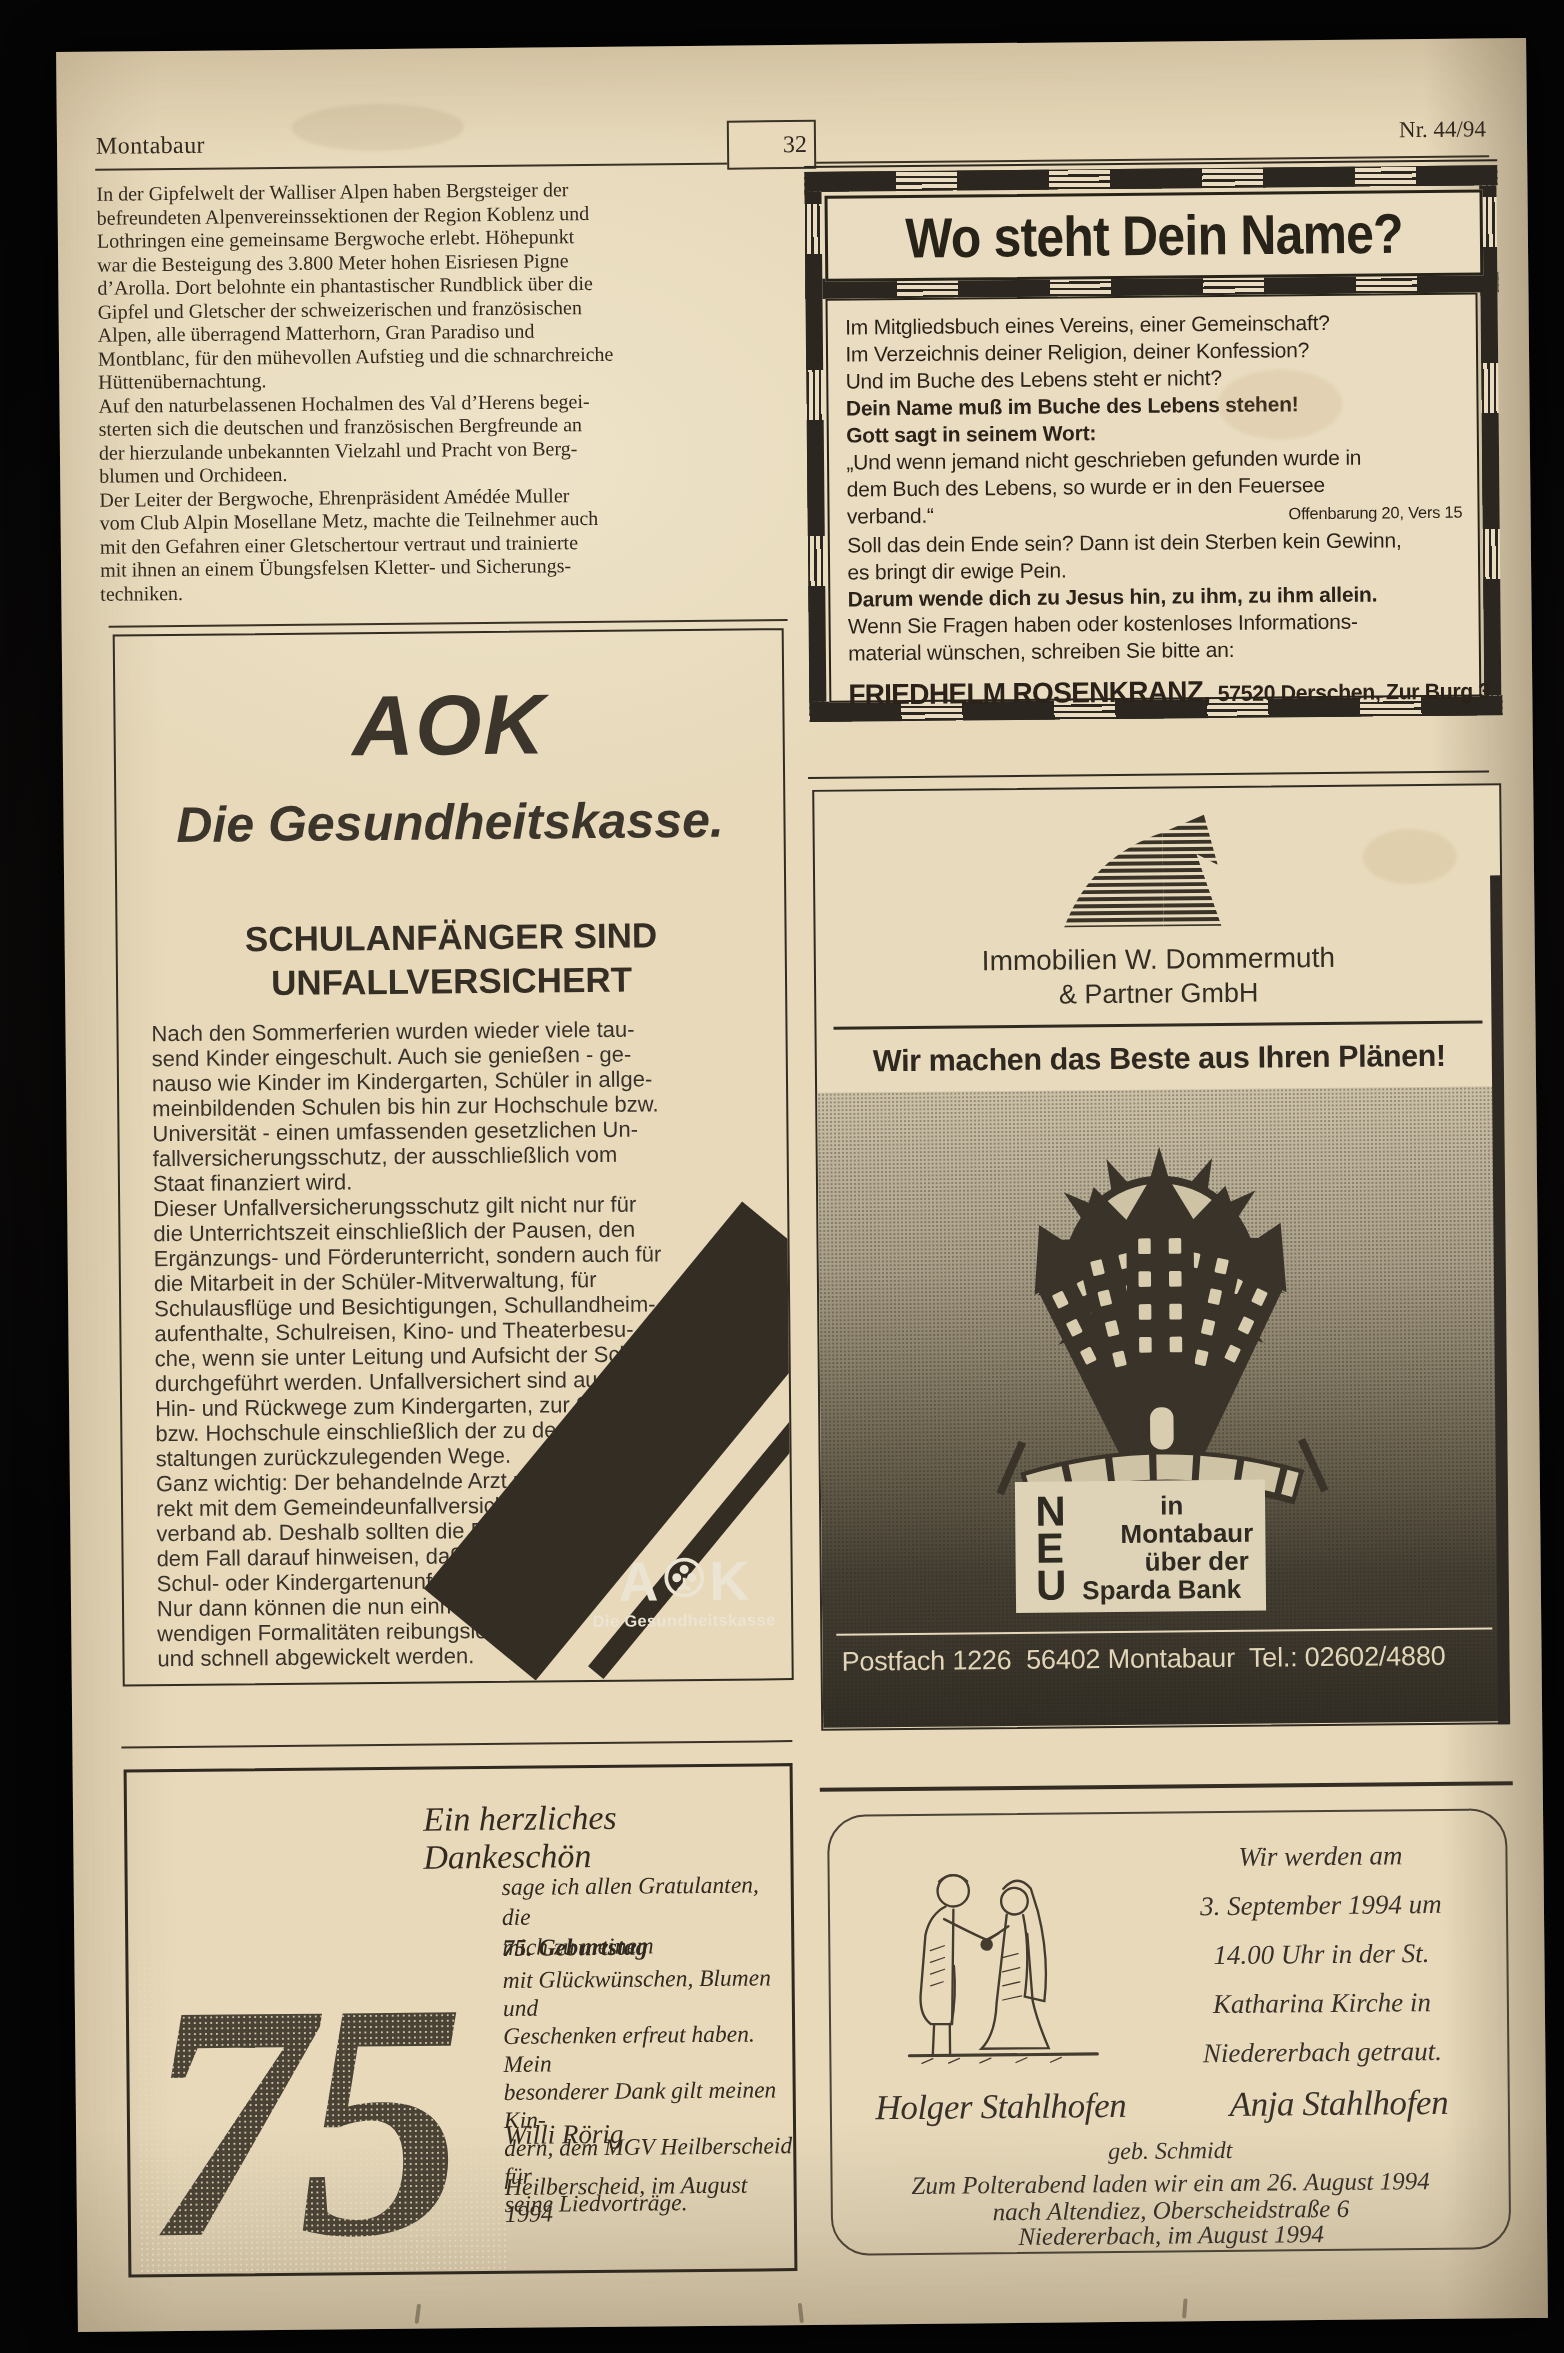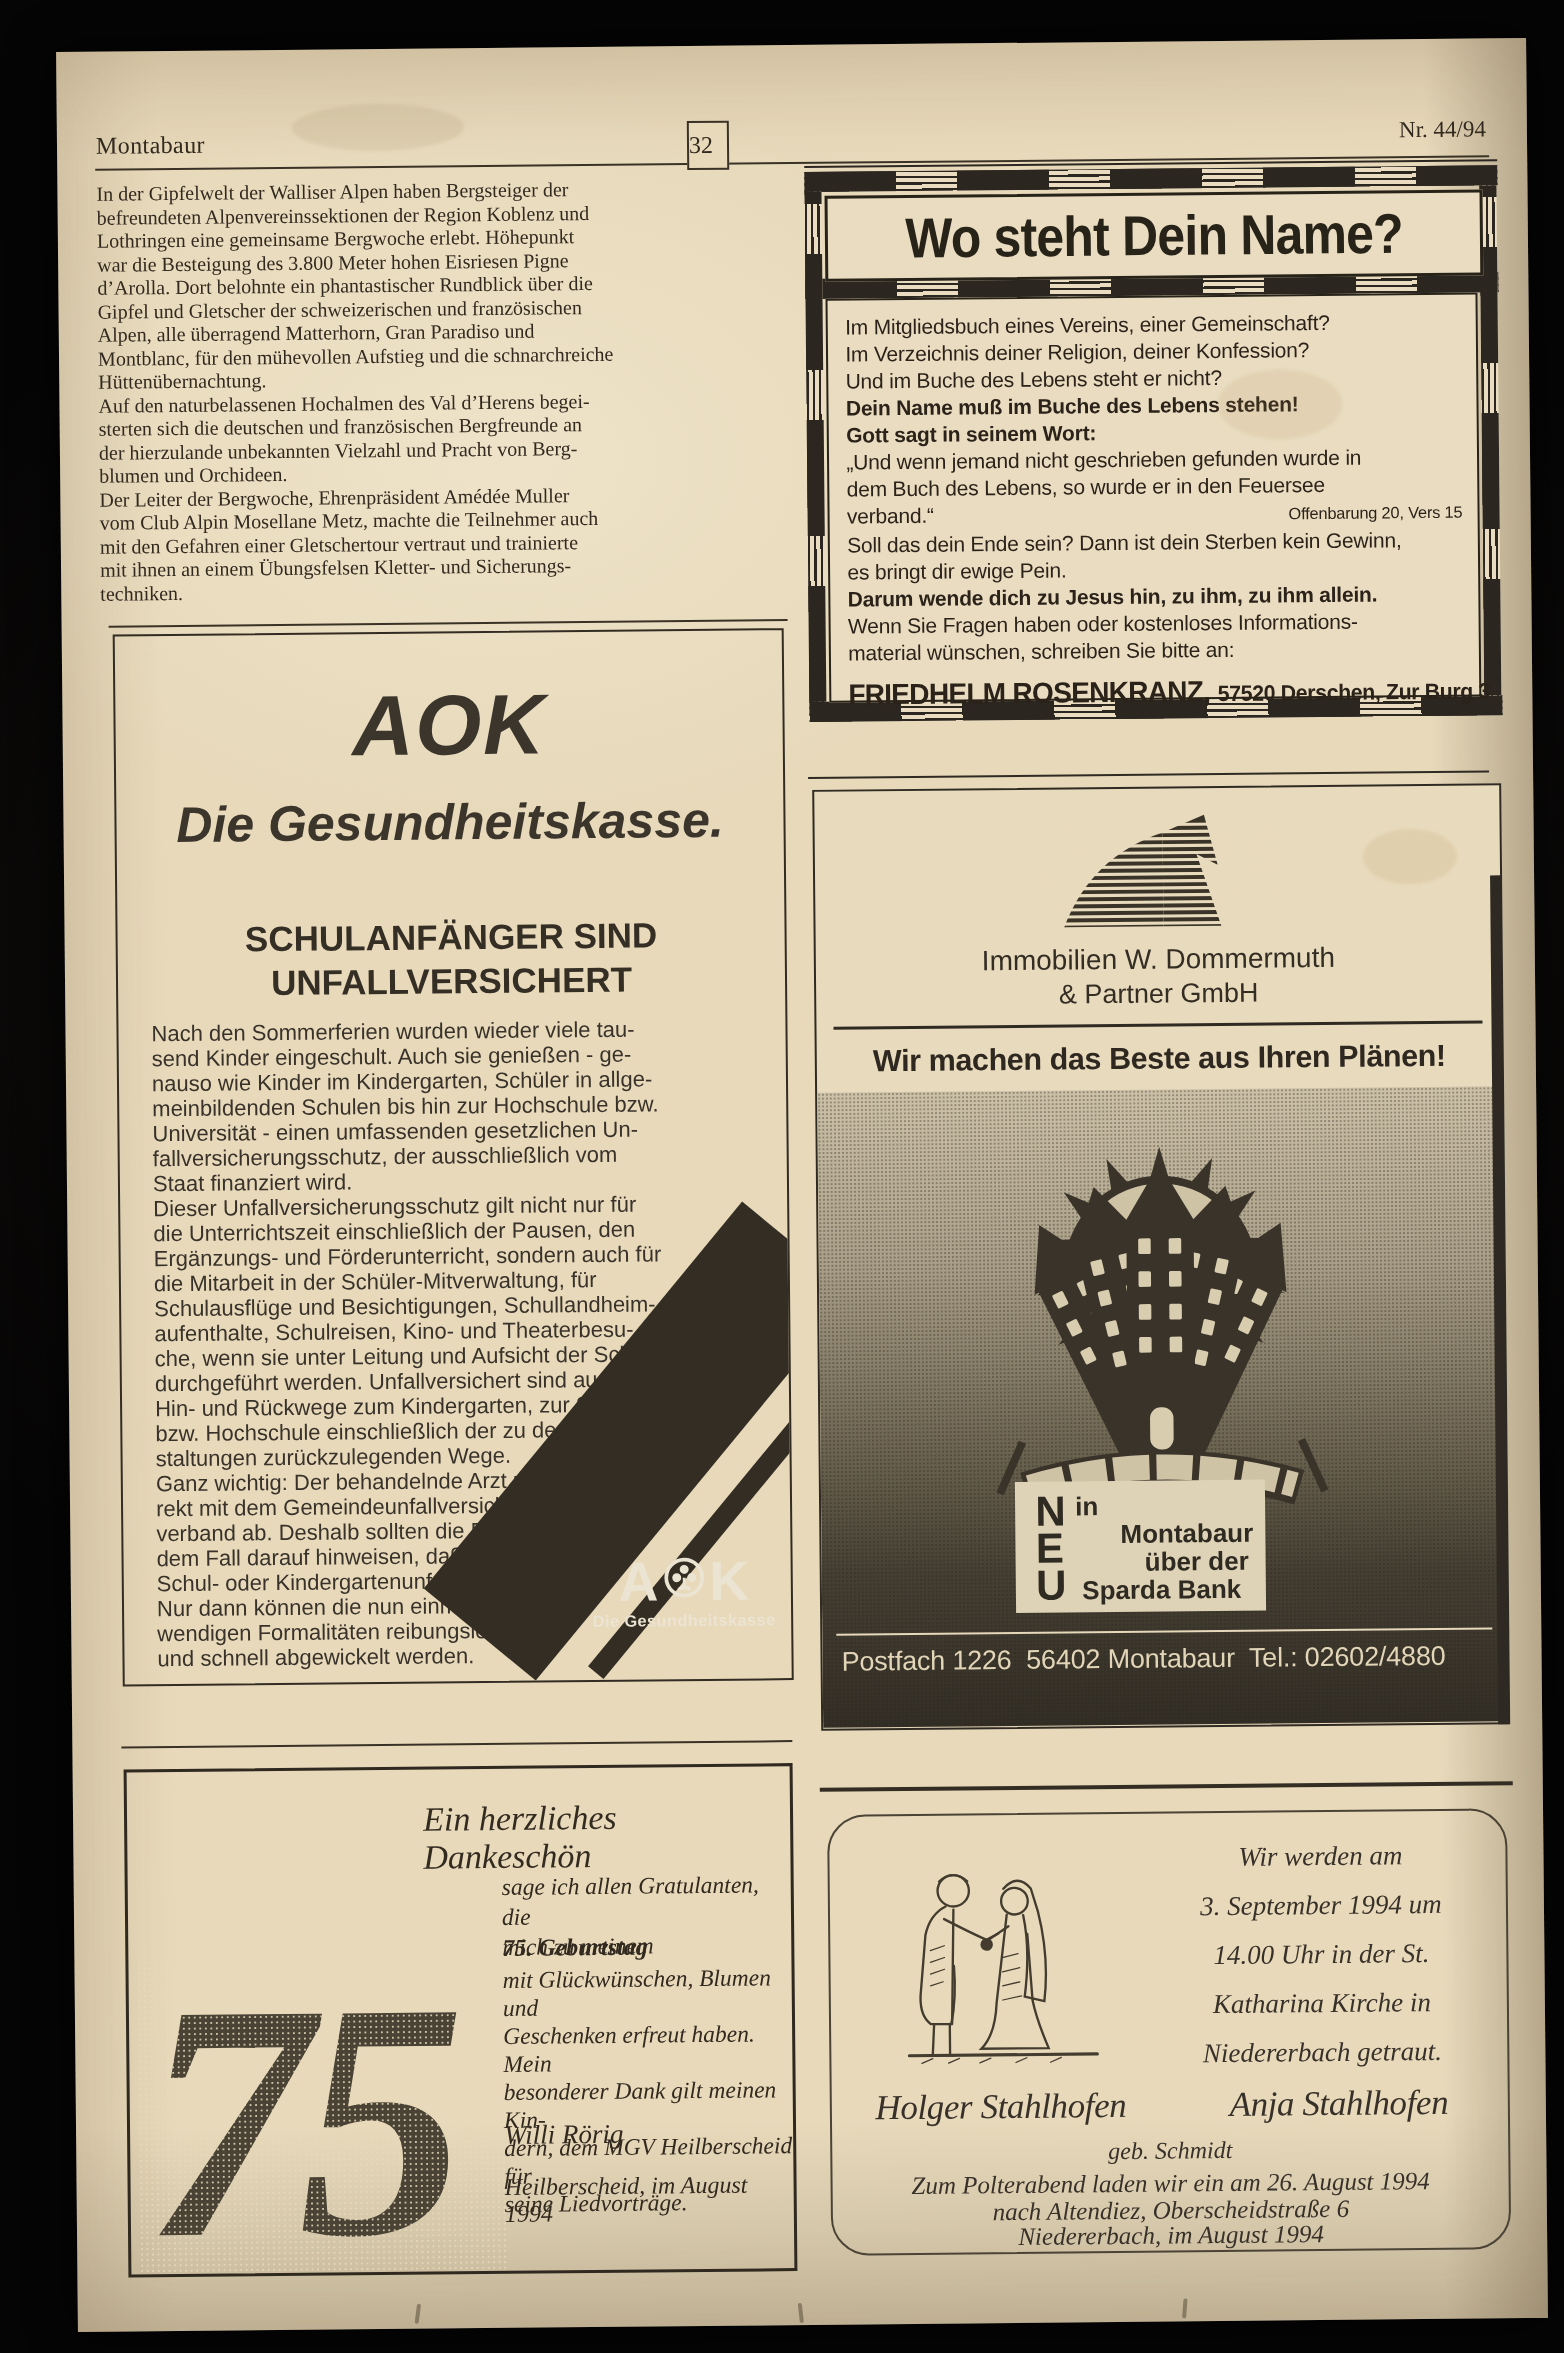--- a/index.html
+++ b/index.html
@@ -14,22 +14,22 @@
       #e7d9ba;
     box-shadow:0 0 47px rgba(0,0,0,.85), inset 0 0 94px rgba(120,95,60,.18);
     transform:rotate(-.55deg);}
   .abs{position:absolute;}
   .pl{white-space:pre-line;}
   .sans{font-family:"Liberation Sans","DejaVu Sans",sans-serif;}
   
   .hdr-section{left:39px;top:81px;font-size:24px;letter-spacing:0.4px;}
   .hdr-issue{right:41px;top:78px;font-size:23px;}
   .hdr-rule{left:38px;top:117px;width:1394px;height:2.3px;background:#3a3226;}
-  .hdr-box{left:630px;top:75px;width:38px;height:45px;border:2.3px solid #3a3226;background:#e7d9ba;
-    display:flex;align-items:center;justify-content:flex-start;font-size:24px;}
+  .hdr-box{left:670px;top:75px;width:38px;height:45px;border:2.3px solid #3a3226;background:#e7d9ba;
+    display:flex;align-items:center;justify-content:center;font-size:24px;padding-left:47px;}
   
   .article{left:39px;top:131px;width:689px;font-size:20px;line-height:23.5px;text-align:justify;}
   
   .aok-topline{left:47px;top:574px;width:679px;height:2.3px;background:#3a3226;}
   .aok-ad{left:51px;top:583px;width:667px;height:1048px;border:2.3px solid #322c23;overflow:hidden;}
   .aok-brand{left:0;right:0;top:43px;text-align:center;font-style:italic;font-weight:700;
     font-size:85px;letter-spacing:1.6px;color:#3b352c;}
   .aok-brandsub{left:0;right:0;top:160px;text-align:center;font-style:italic;font-weight:700;
     font-size:50px;color:#3b352c;}
   .aok-headline{left:0;right:0;top:282px;text-align:center;font-weight:700;font-size:35px;
@@ -90,21 +90,21 @@
     letter-spacing:-0.4px;color:#2e2820;}
   .immo-grad{left:0;top:301px;width:684px;height:635px;background:
     linear-gradient(180deg,#cdc2a8 0%,#a89d86 28%,#6f6753 55%,#453f33 76%,#332e25 100%);}
   .grain{position:absolute;inset:0;background-image:radial-gradient(rgba(40,35,28,.35) 0.8px, transparent 1.2px);
     background-size:3.9px 3.9px;}
   .houses{position:absolute;left:99px;top:14px;}
   .neu-box{position:absolute;left:194px;top:391px;width:250px;height:131px;background:#ded3b6;
     display:flex;padding:11px 7.8px 7.8px 20.3px;box-sizing:border-box;color:#2f2a22;}
   .neu-letters{font-weight:700;font-size:42px;line-height:37px;}
   .neu-lines{margin-left:9.4px;flex:1;font-weight:700;font-size:26px;line-height:28px;}
-  .neu-l1{}.neu-l2{margin-left:45px;}.neu-l3{margin-left:69px;}.neu-l4{margin-left:6.3px;}
+  .neu-l1{margin-left:85px;}.neu-l2{margin-left:45px;}.neu-l3{margin-left:69px;}.neu-l4{margin-left:6.3px;}
   .immo-whiteline{position:absolute;left:14px;top:541px;width:656px;height:2.3px;background:#e6d9bb;}
   .immo-footer{position:absolute;left:19px;top:554px;width:649px;font-size:27px;color:#e3d6b8;
     white-space:pre;letter-spacing:-0.2px;}
   .immo-shadow{left:1426px;top:837px;width:11px;height:849px;background:#2e2922;}
   
   .wed-sep{left:747px;top:1743px;width:693px;height:3.9px;background:#332d24;}
   .wed{left:754px;top:1770px;width:676px;height:437px;border:2.3px solid #4a4336;border-radius:38px;
     overflow:hidden;color:#38permission302a;color:#38312a;}
   .wed-couple{left:31px;top:25px;}
   .wed-intro{left:319px;top:20.3px;width:344px;text-align:center;font-style:italic;font-size:27px;

